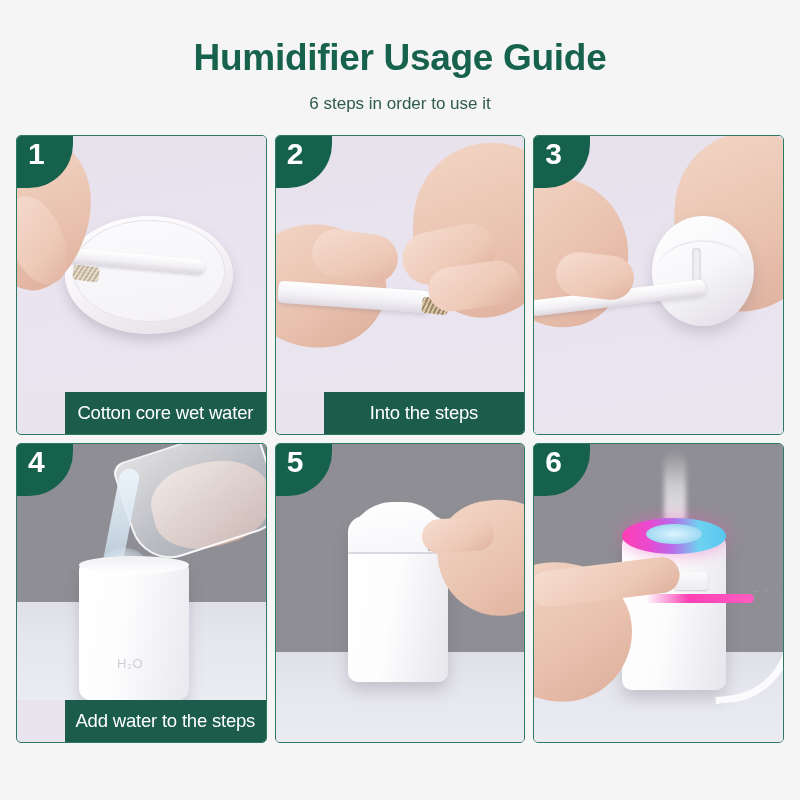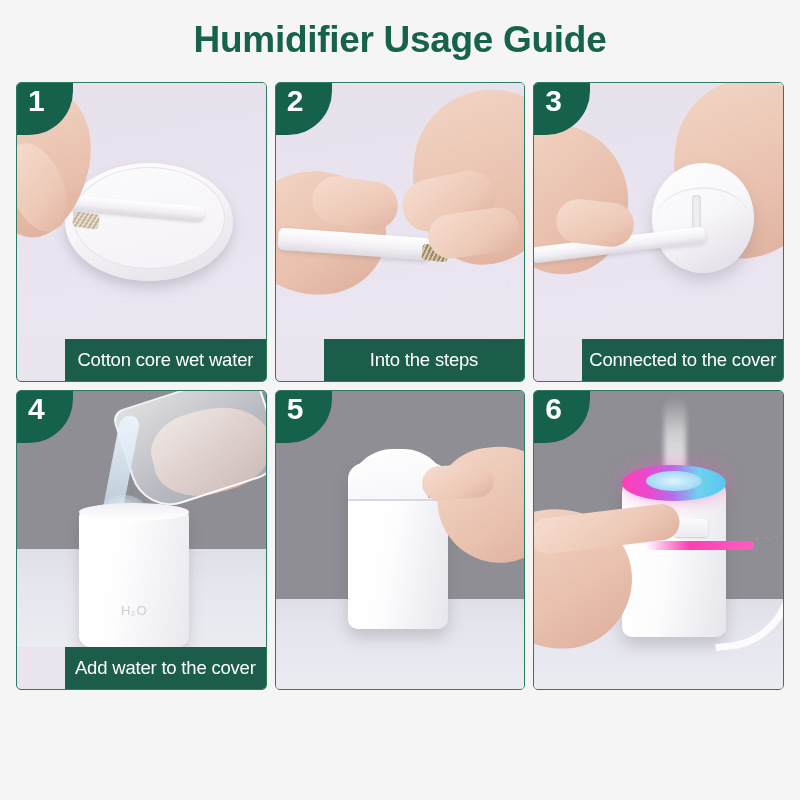--- a/index.html
+++ b/index.html
@@ -8,21 +8,21 @@
     width: 800px;
     height: 800px;
     background: #f5f5f5;
     font-family: "Liberation Sans", sans-serif;
     overflow: hidden;
   }
 
   .page { width: 800px; height: 800px; position: relative; }
 
   
-  .header { padding-top: 20px; text-align: center; }
+  .header { padding-top: 38px; text-align: center; }
 
   .title {
     font-size: 37px;
     font-weight: bold;
     color: #17624d;
     letter-spacing: -0.3px;
     line-height: 1.1;
   }
 
   .subtitle {
@@ -239,23 +239,24 @@
     border-radius: 8px 8px 12px 12px;
     box-shadow: 0 8px 14px rgba(90,88,100,.22);
   }
   .c4-tank-top {
     left: 62px; top: 112px; width: 110px; height: 18px;
     border-radius: 50%;
     background: linear-gradient(180deg,#f0eff3 0%,#ffffff 100%);
   }
   .c4-h2o {
     left: 62px; top: 212px; width: 110px;
-    text-align: center;
+    text-align: left;
     color: #cfcdd6; font-size: 13px;
     letter-spacing: .5px;
+    padding-left: 38px;
   }
   .c4-pitcher {
     right: -8px; top: -4px; width: 150px; height: 108px;
     background: linear-gradient(160deg, rgba(255,255,255,.72) 0%, rgba(225,230,238,.5) 60%, rgba(200,208,220,.42) 100%);
     border: 2px solid rgba(255,255,255,.82);
     border-radius: 12px 16px 30px 40px;
     transform: rotate(-18deg);
   }
   .c4-pitcher-hand {
     right: -6px; top: 18px; width: 120px; height: 84px;
@@ -363,20 +364,21 @@
     border-radius: 22px; transform: rotate(-7deg);
   }
 </style>
 </head>
 <body>
 
 <div class="page">
 
   <div class="header">
     <div class="title">Humidifier Usage Guide</div>
+    <div class="subtitle">6 steps in order to use it</div>
   </div>
 
   <div class="grid">
 
     <div class="card">
       <div class="photo">
         <div class="bg-lavender"></div>
         <div class="obj c1-dish"></div>
         <div class="obj c1-dish-in"></div>
         <div class="obj c1-wick"></div>
@@ -408,36 +410,35 @@
         <div class="bg-lavender"></div>
         <div class="obj c3-handR skin"></div>
         <div class="obj c3-cover"></div>
         <div class="obj c3-cover-rim"></div>
         <div class="obj c3-cover-slot"></div>
         <div class="obj c3-handL skin"></div>
         <div class="obj c3-wick"></div>
         <div class="obj c3-fingerL skin2"></div>
         <div class="badge">3</div>
       </div>
-      <div class="caption">Connected to the cover</div>
     </div>
 
     <div class="card">
       <div class="photo">
         <div class="bg-graywall"></div>
         <div class="obj c4-pitcher-hand skin"></div>
         <div class="obj c4-pitcher"></div>
         <div class="obj c4-stream"></div>
         <div class="obj c4-splash"></div>
         <div class="obj c4-tank"></div>
         <div class="obj c4-tank-top"></div>
         <div class="obj c4-h2o">H₂O</div>
         <div class="badge">4</div>
       </div>
-      <div class="caption">Add water to the cover</div>
+      <div class="caption">Add water to the steps</div>
     </div>
 
     <div class="card">
       <div class="photo">
         <div class="bg-graywall low"></div>
         <div class="obj c5-body"></div>
         <div class="obj c5-lid"></div>
         <div class="obj c5-seam"></div>
         <div class="obj c5-port"></div>
         <div class="obj c5-plug"></div>

